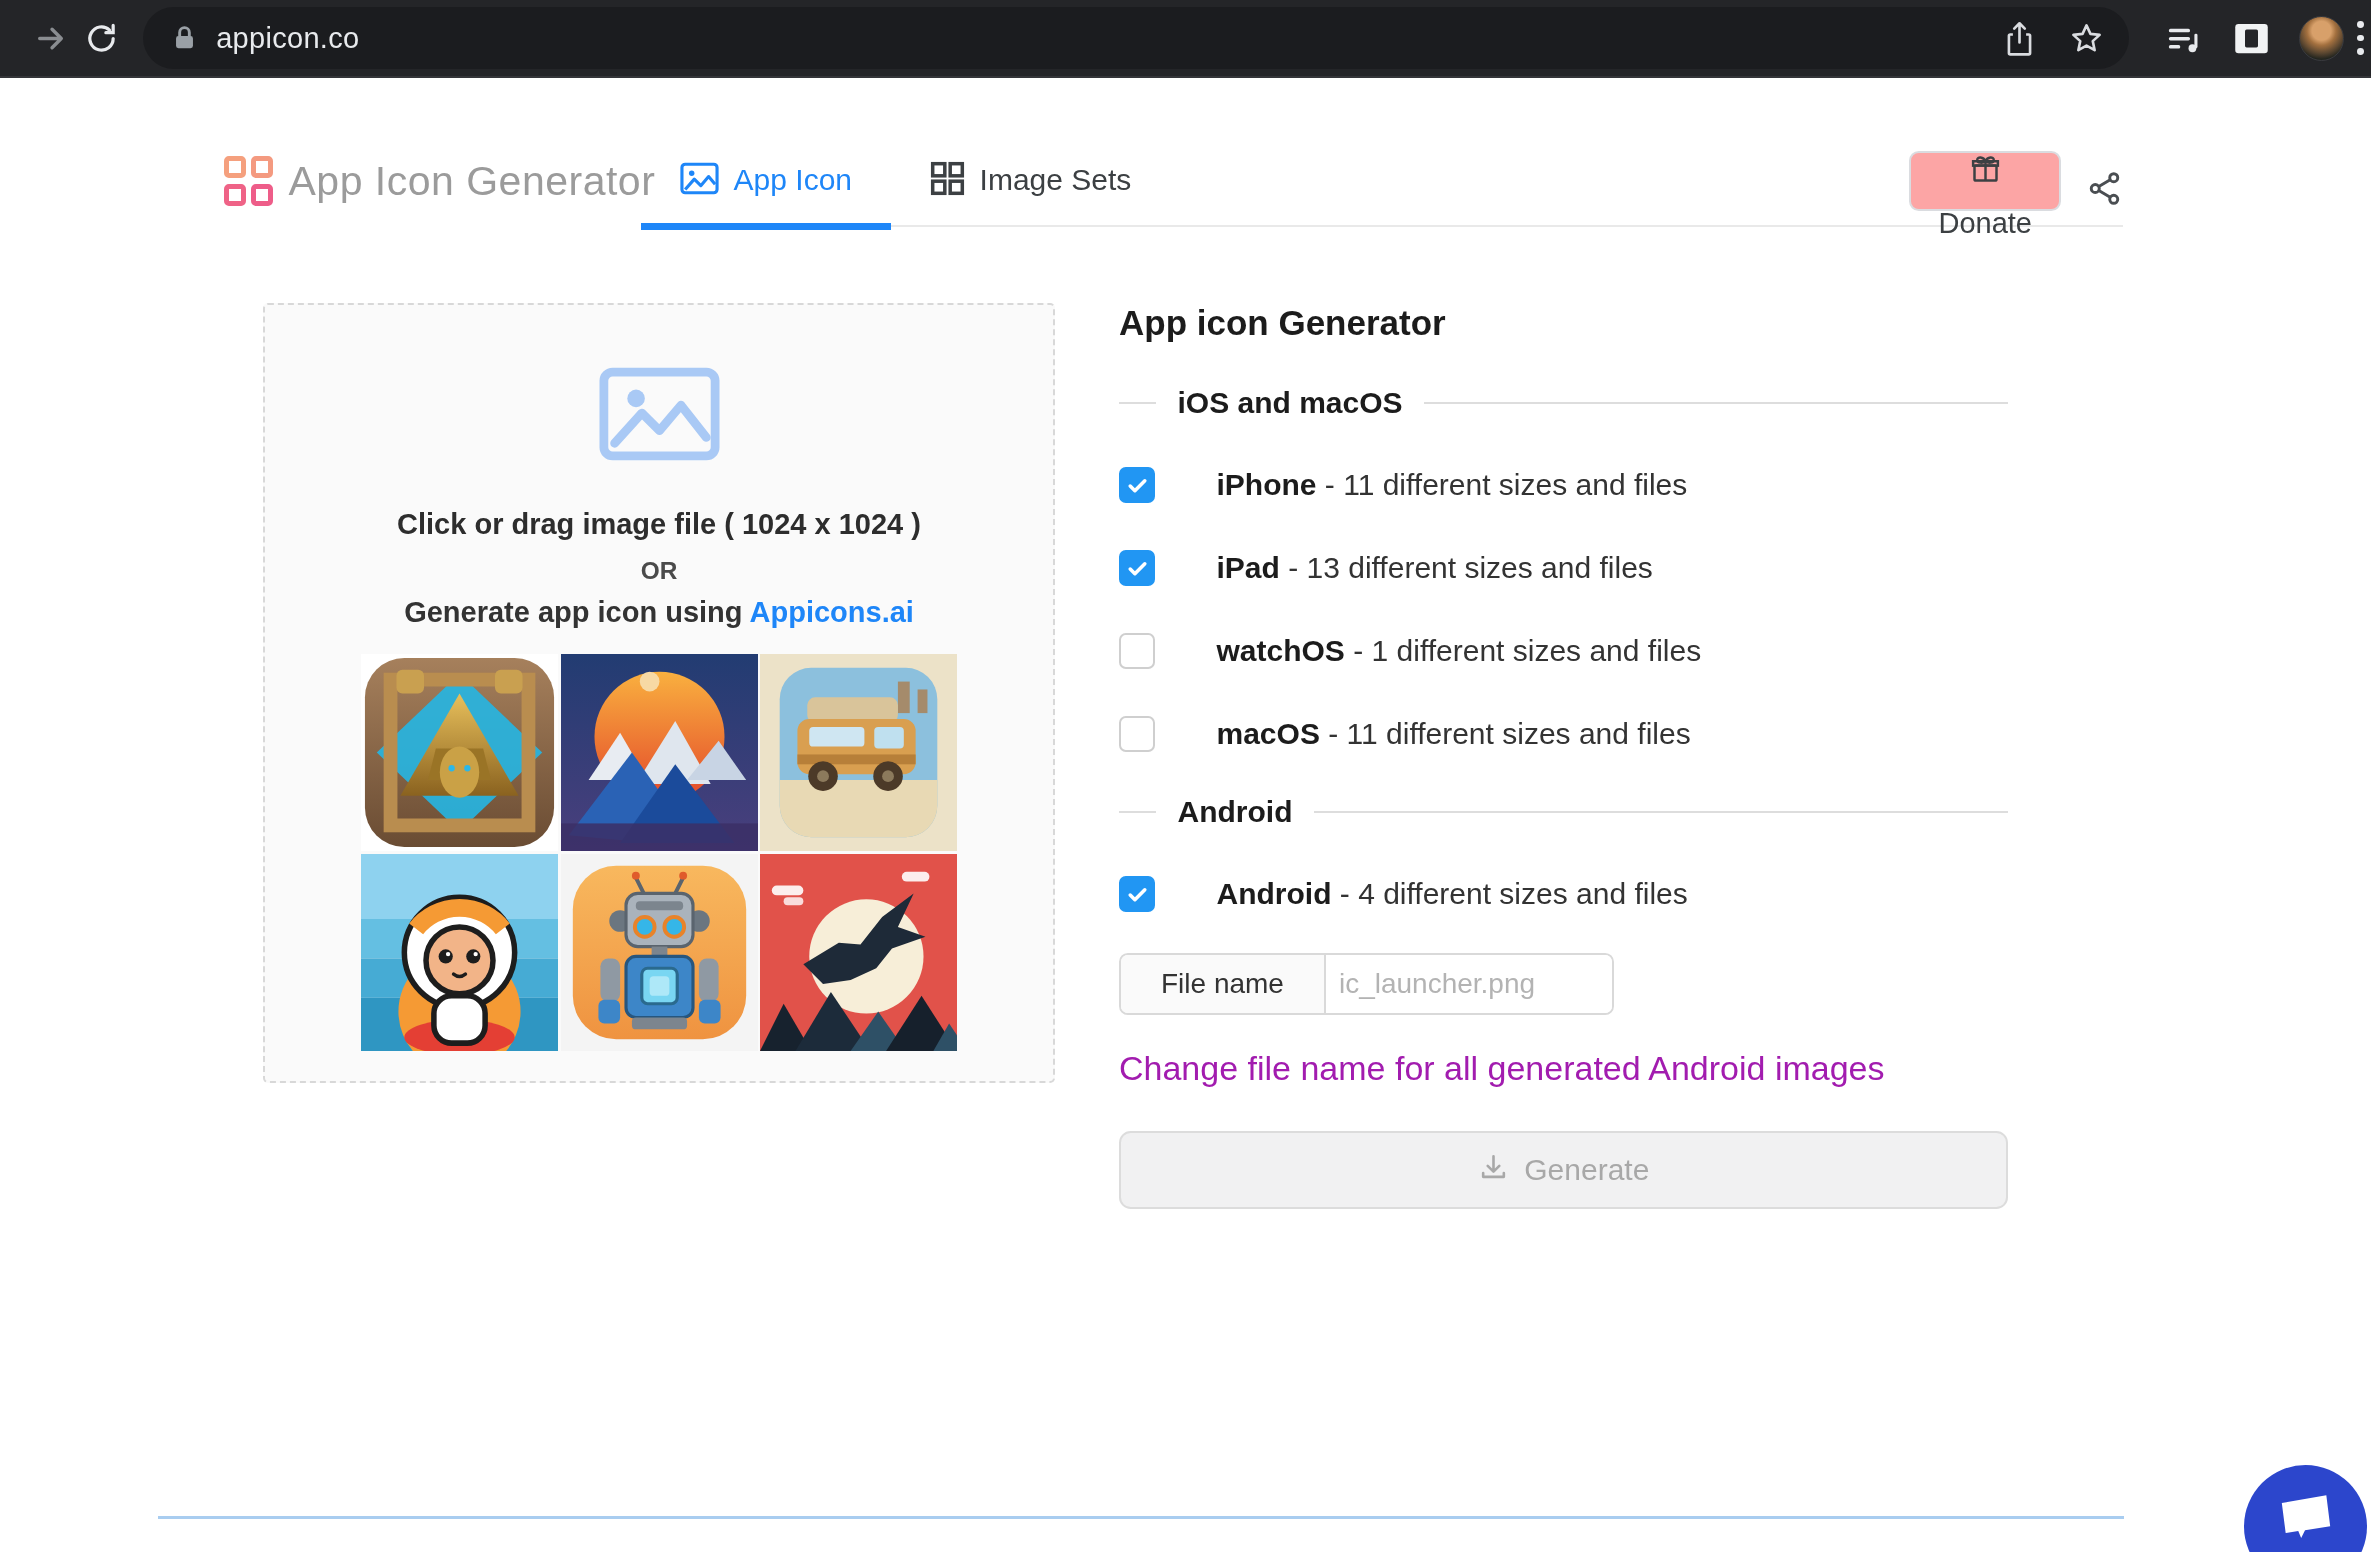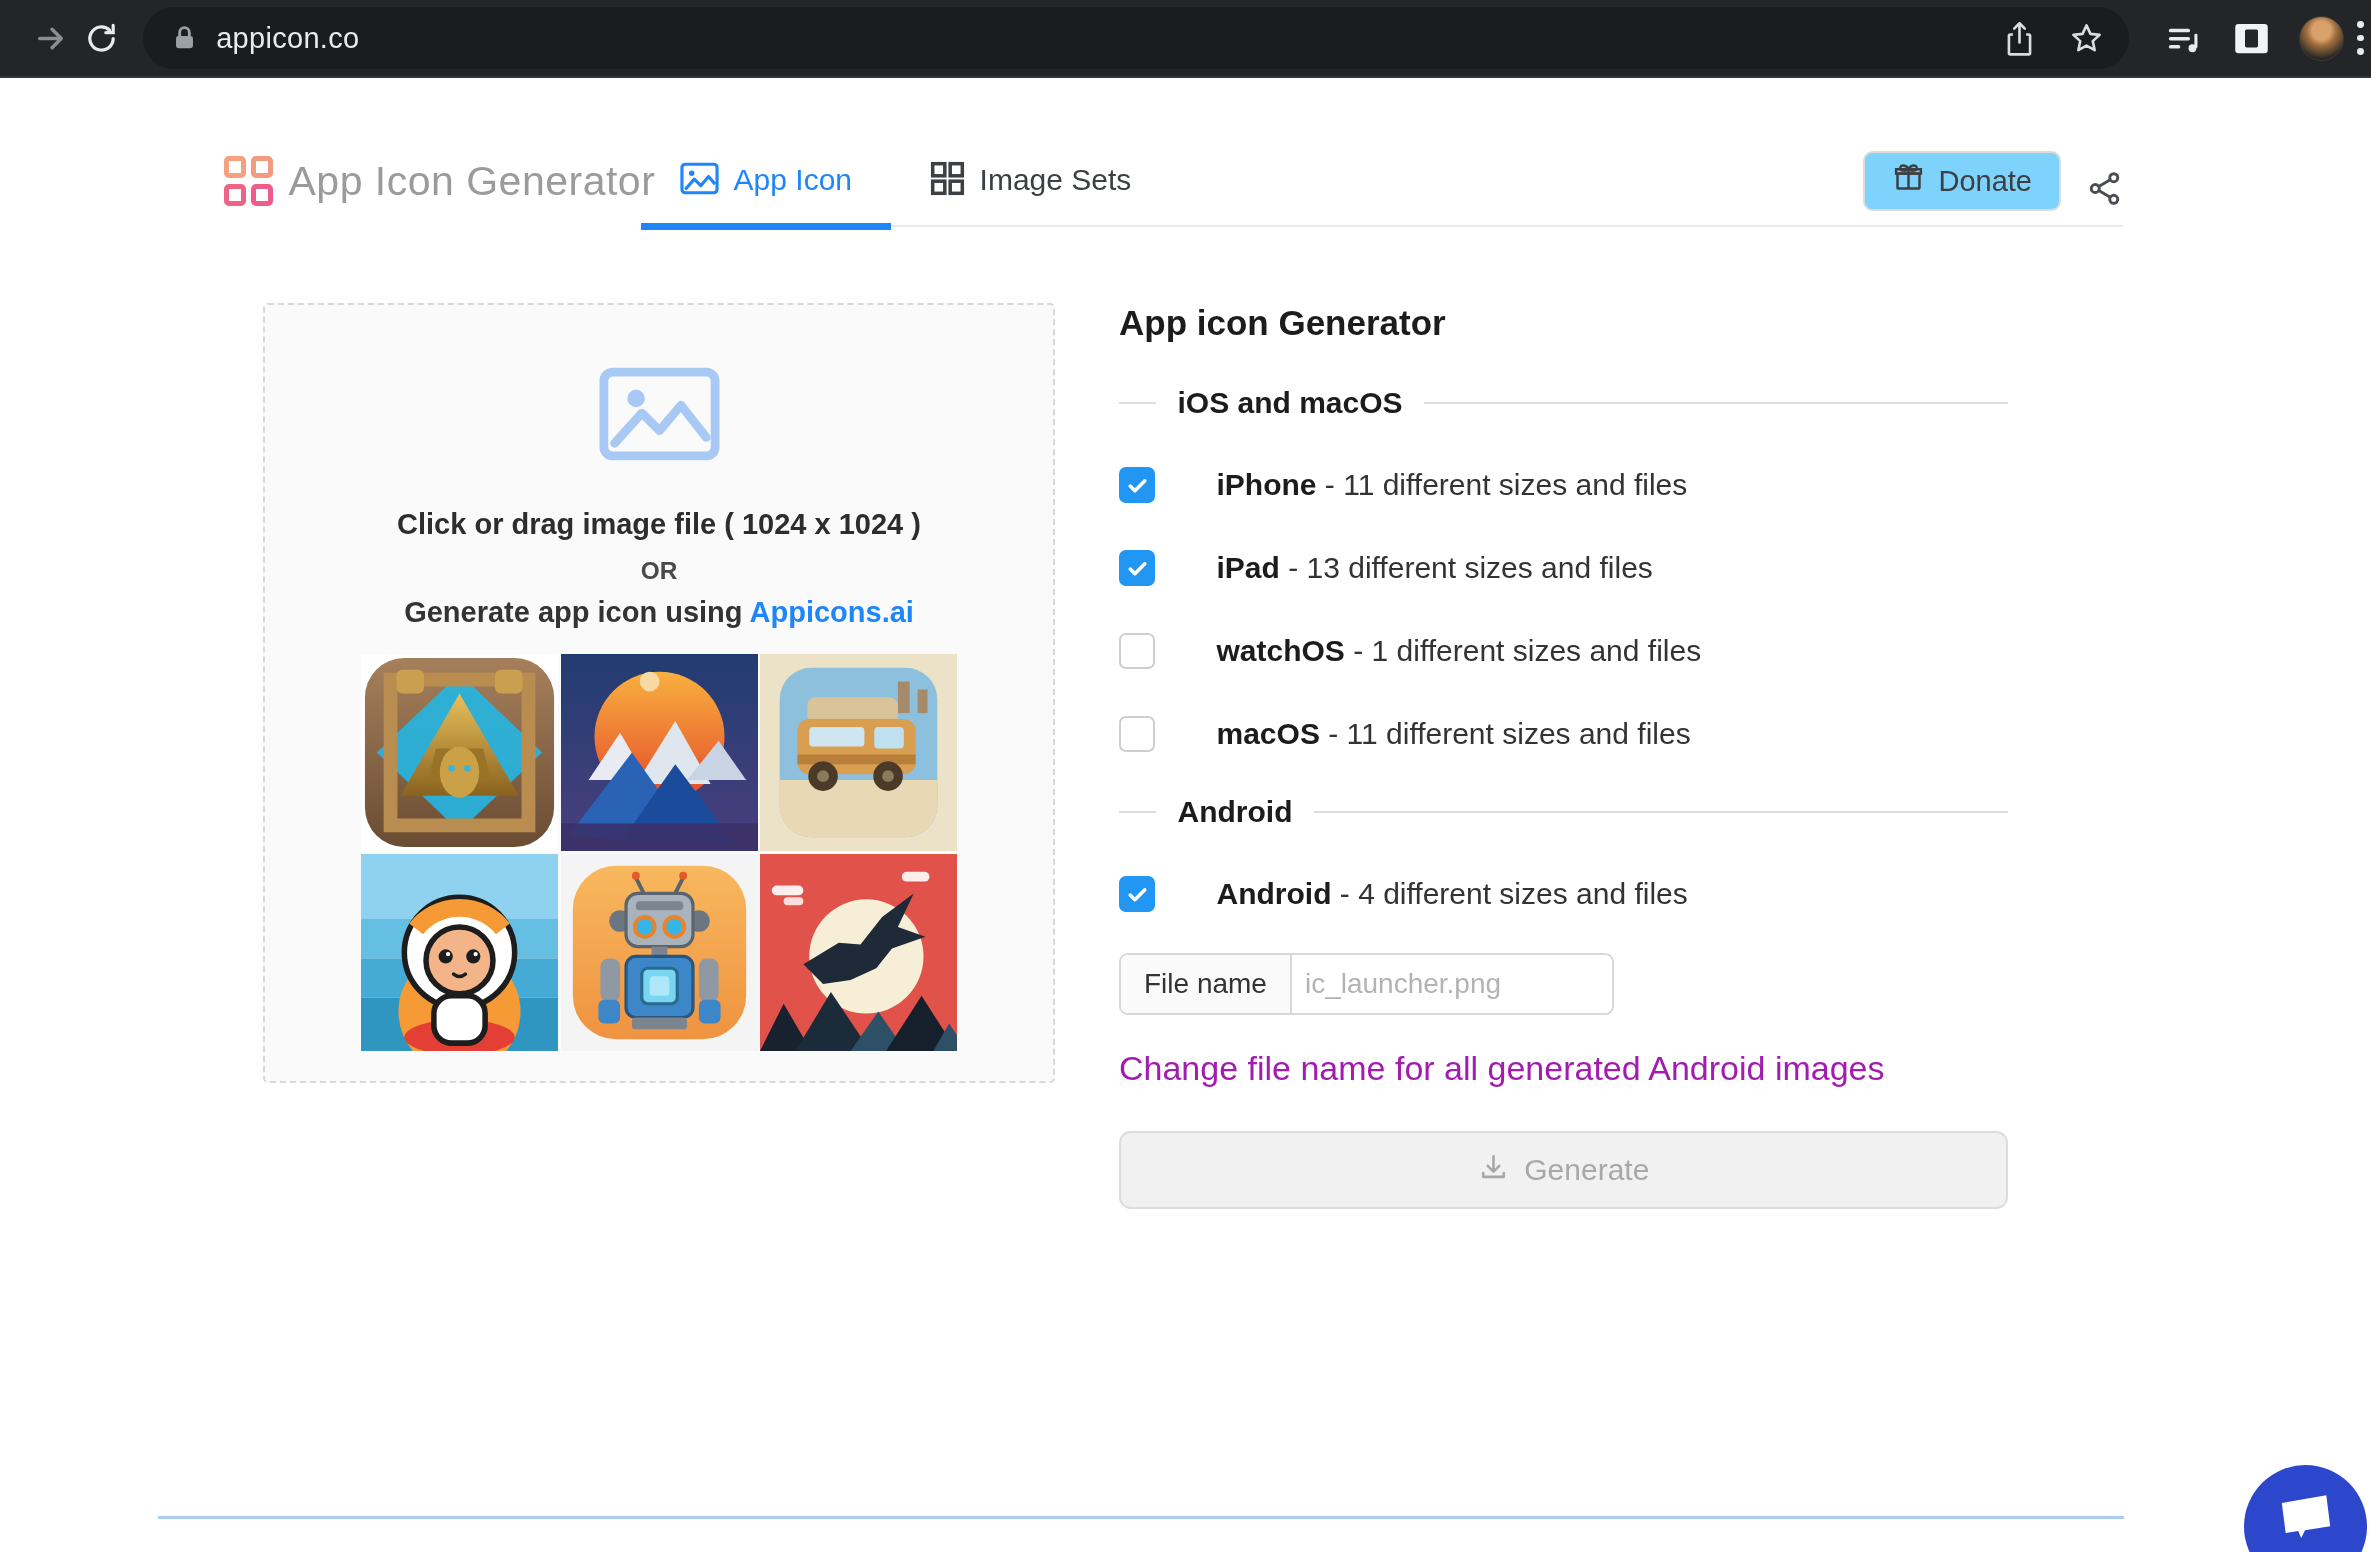--- a/index.html
+++ b/index.html
@@ -26,21 +26,21 @@
   .logo i:nth-child(2){ border-color:#f49a80; }
   .logo i:nth-child(3){ border-color:#ef6387; }
   .logo i:nth-child(4){ border-color:#ee5d89; }
   .logo-title { font-size:41px; font-weight:300; color:#9b9b9b; letter-spacing:0.5px; white-space:nowrap; }
   .header-right { flex:1; display:flex; align-items:flex-end; border-bottom:2.9px solid #e9e9e9; position:relative; }
   .tab { display:flex; align-items:center; gap:14.6px; padding:0 39px; height:100%; position:relative; cursor:pointer; }
   .tab .lbl { font-size:30px; color:#3c4043; white-space:nowrap; }
   .tab.active .lbl { color:#1e86f8; }
   .tab.active::after { content:""; position:absolute; left:0; right:0; bottom:-4.9px; height:6.8px; background:#1e86f8; }
   .hdr-spacer { flex:1; }
-  .donate-btn { display:flex; align-items:center; gap:13.7px; border:2px solid #dadce0; border-radius:9.8px; background:#7dd3fc; padding:0 27px; height:60px; font-size:29px; color:#3c4043; margin-bottom:13.7px; cursor:pointer; }
+  .donate-btn { display:flex; align-items:center; gap:13.7px; border:2px solid #dadce0; border-radius:9.8px; background:#fca5a5; padding:0 27px; height:60px; font-size:29px; color:#3c4043; margin-bottom:13.7px; cursor:pointer;flex-direction:column; }
   .share-page { margin:0 0 13.7px 25px; cursor:pointer; }
 
   
   .main { display:flex; margin:76px 0 0 263px; align-items:flex-start; }
 
   .dropzone { width:792px; min-height:780px; border:2px dashed #d8d8d8; border-radius:4.9px; background:#fafafa; display:flex; flex-direction:column; align-items:center; padding:62px 0 29px; }
   .dz-text1 { margin-top:43px; font-size:29px; font-weight:600; color:#2d2d2d; }
   .dz-or { margin-top:15.6px; font-size:24.4px; color:#4a4a4a; font-weight:600; }
   .dz-text2 { margin-top:11.7px; font-size:29px; color:#333; font-weight:600; }
   .dz-text2 a { color:#1e86f8; text-decoration:none; }
@@ -56,21 +56,21 @@
   .section-hd .ln-l { flex:1; height:2px; background:#ddd; }
   .cb-row { display:flex; align-items:center; gap:21.5px; margin-top:47px; }
   .cb-row:first-of-type { margin-top:51px; }
   .cb { width:36px; height:36px; border-radius:6.8px; border:2px solid #cfcfcf; background:#fff; display:flex; align-items:center; justify-content:center; flex:0 0 auto; cursor:pointer; }
   .cb svg { visibility:hidden; }
   .cb.checked { background:#2196f3; border-color:#2196f3; }
   .cb.checked svg { visibility:visible; }
   .cb-label { font-size:30px; color:#333;margin-left:40px; }
   .cb-label b { color:#1c1c1c; font-weight:700; }
   .file-group { display:flex; margin-top:41px; width:495px; height:62px; border:2px solid #d9d9d9; border-radius:8.8px; overflow:hidden; background:#fff; }
-  .file-label { background:#fafafa; border-right:2px solid #d9d9d9; display:flex; align-items:center; padding:0 23px; font-size:28px; color:#333; white-space:nowrap; }
+  .file-label { background:#fafafa; border-right:2px solid #d9d9d9; display:flex; align-items:center; padding:0 40px; font-size:28px; color:#333; white-space:nowrap; }
   .file-input { border:none; outline:none; flex:1; font-size:28px; padding:0 13px; color:#333; font-family:"Liberation Sans",sans-serif; min-width:0; }
   .file-input::placeholder { color:#b3b3b3; }
   .file-help { margin-top:34px; font-size:34px; color:#a21caf; }
   .generate-btn { margin-top:43px; width:889px; height:78px; background:#f1f1f2; border:2px solid #dcdcdc; border-radius:11.7px; display:flex; align-items:center; justify-content:center; gap:15.6px; font-size:30px; color:#a8a8a8; cursor:default; }
 
   .footer-divider { position:absolute; left:158px; top:1516px; width:1966px; height:2.9px; background:#a9cdf0; }
 
   .chat-widget { position:absolute; right:4.9px; bottom:-35px; width:123px; height:123px; border-radius:50%; background:#2c46cc; display:flex; align-items:center; justify-content:center; cursor:pointer; }
   .chat-widget svg { margin-top:-13.7px; }
 </style>

